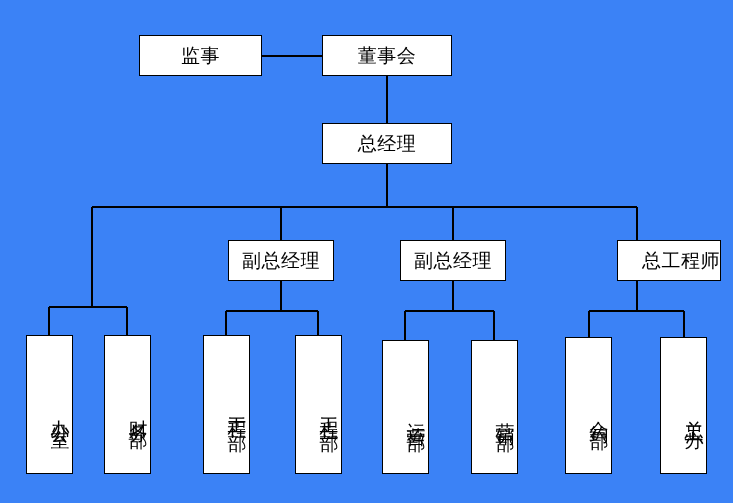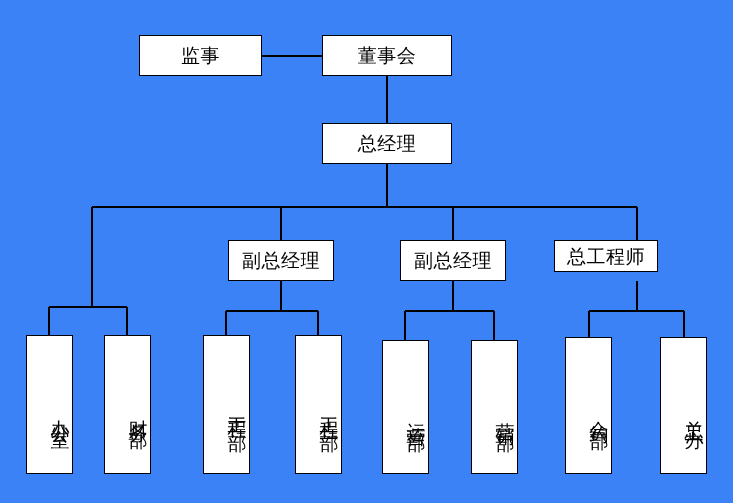--- a/index.html
+++ b/index.html
@@ -107,21 +107,21 @@
   </div>
 
   <div class="node horizontal" style="left:228px; top:240px; width:106px; height:41px;">
     <span class="label">副总经理</span>
   </div>
 
   <div class="node horizontal" style="left:400px; top:240px; width:106px; height:41px;">
     <span class="label">副总经理</span>
   </div>
 
-  <div class="node horizontal" style="left:554px; top:240px; width:104px; height:32px;">
+  <div class="node horizontal" style="left:617px; top:240px; width:104px; height:41px;justify-content:flex-end;">
     <span class="label">总工程师</span>
   </div>
 
   <div class="node vertical" style="left:26px; top:335px; width:47px; height:139px;">
     <span class="label">办公室</span>
   </div>
 
   <div class="node vertical" style="left:104px; top:335px; width:47px; height:139px;">
     <span class="label">财务部</span>
   </div>

